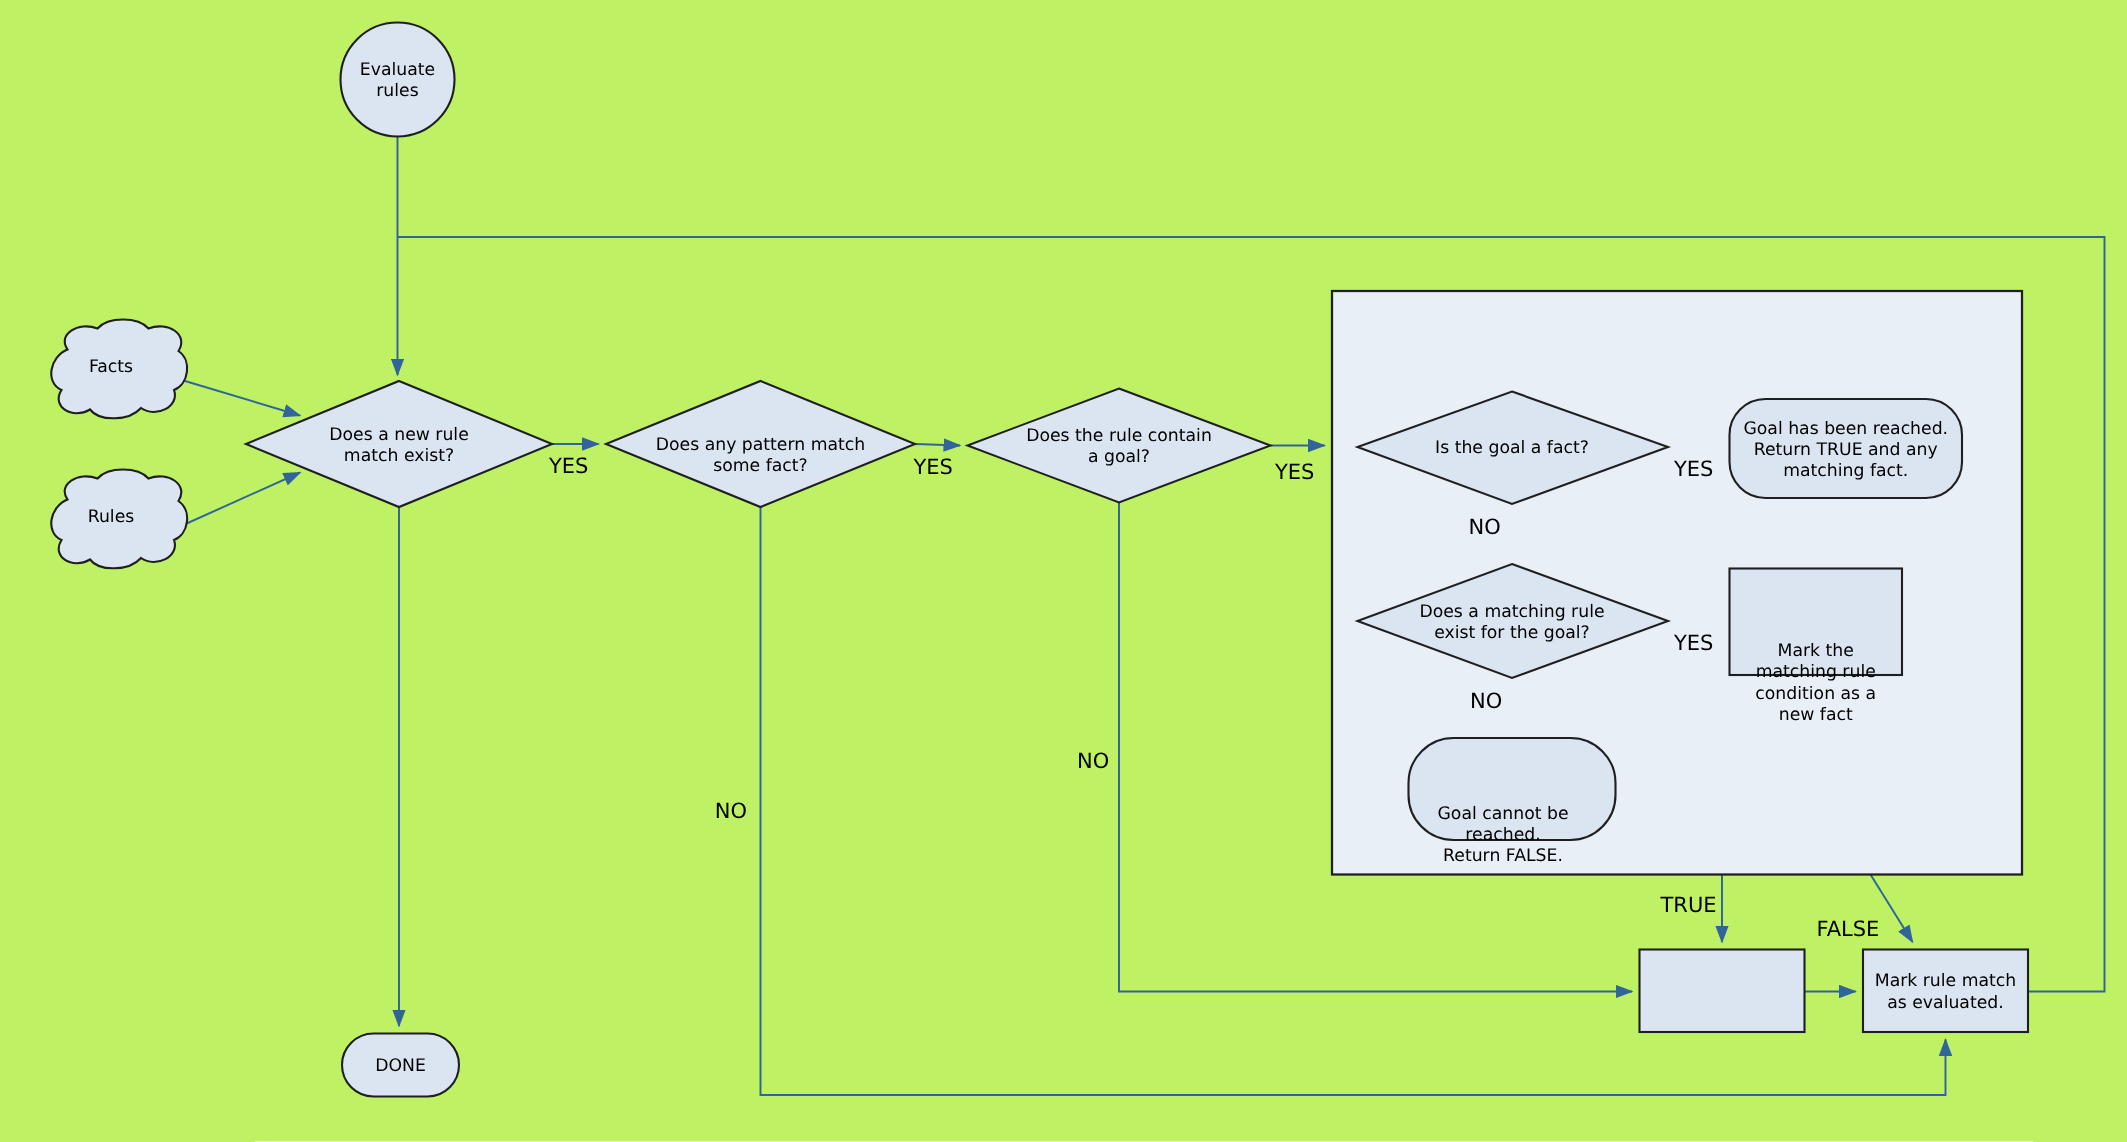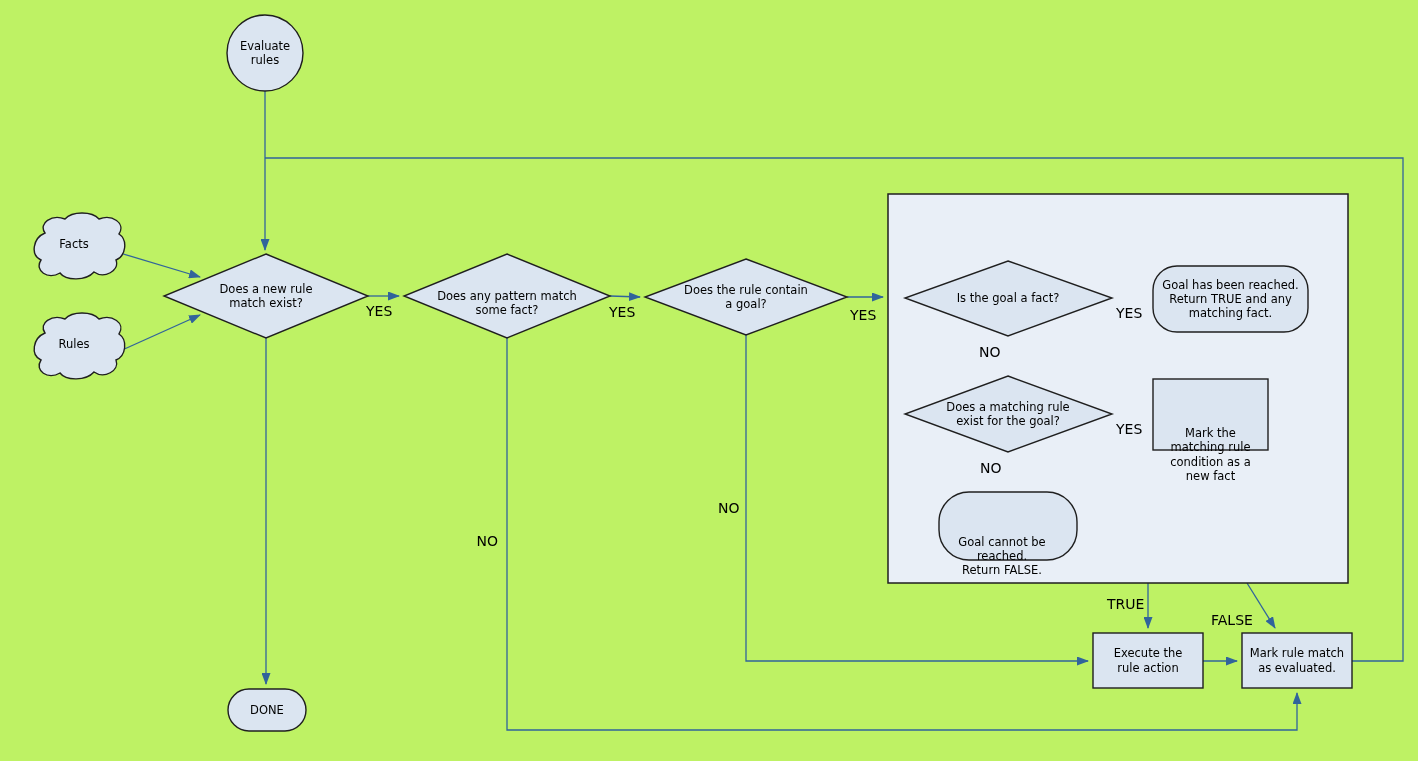--- a/index.html
+++ b/index.html
@@ -109,22 +109,20 @@
 matching fact.</div>
   <div class="lbl" style="left:912px;top:378px;width:192px;height:72px;">Does a matching rule
 exist for the goal?</div>
   <div class="lbl" style="left:1155px;top:381px;width:111px;height:67px;margin-top:40px;">Mark the
 matching rule
 condition as a
 new fact</div>
   <div class="lbl" style="left:941px;top:494px;width:122px;height:64px;margin-top:30px;">Goal cannot be
 reached.
 Return FALSE.</div>
-  <div class="lbl" style="left:1095px;top:635px;width:106px;height:51px;">Execute the
-rule action</div>
   <div class="lbl" style="left:1244px;top:635px;width:106px;height:51px;">Mark rule match
 as evaluated.</div>
   <div class="lbl" style="left:230px;top:691px;width:74px;height:38px;">DONE</div>
 
   <div class="elbl" style="left:366px;top:303px;">YES</div>
   <div class="elbl" style="left:609px;top:304px;">YES</div>
   <div class="elbl" style="left:850px;top:307px;">YES</div>
   <div class="elbl" style="left:1116px;top:305px;">YES</div>
   <div class="elbl" style="left:1116px;top:421px;">YES</div>
   <div class="elbl" style="left:470px;top:533px;width:28px;text-align:right;">NO</div>

